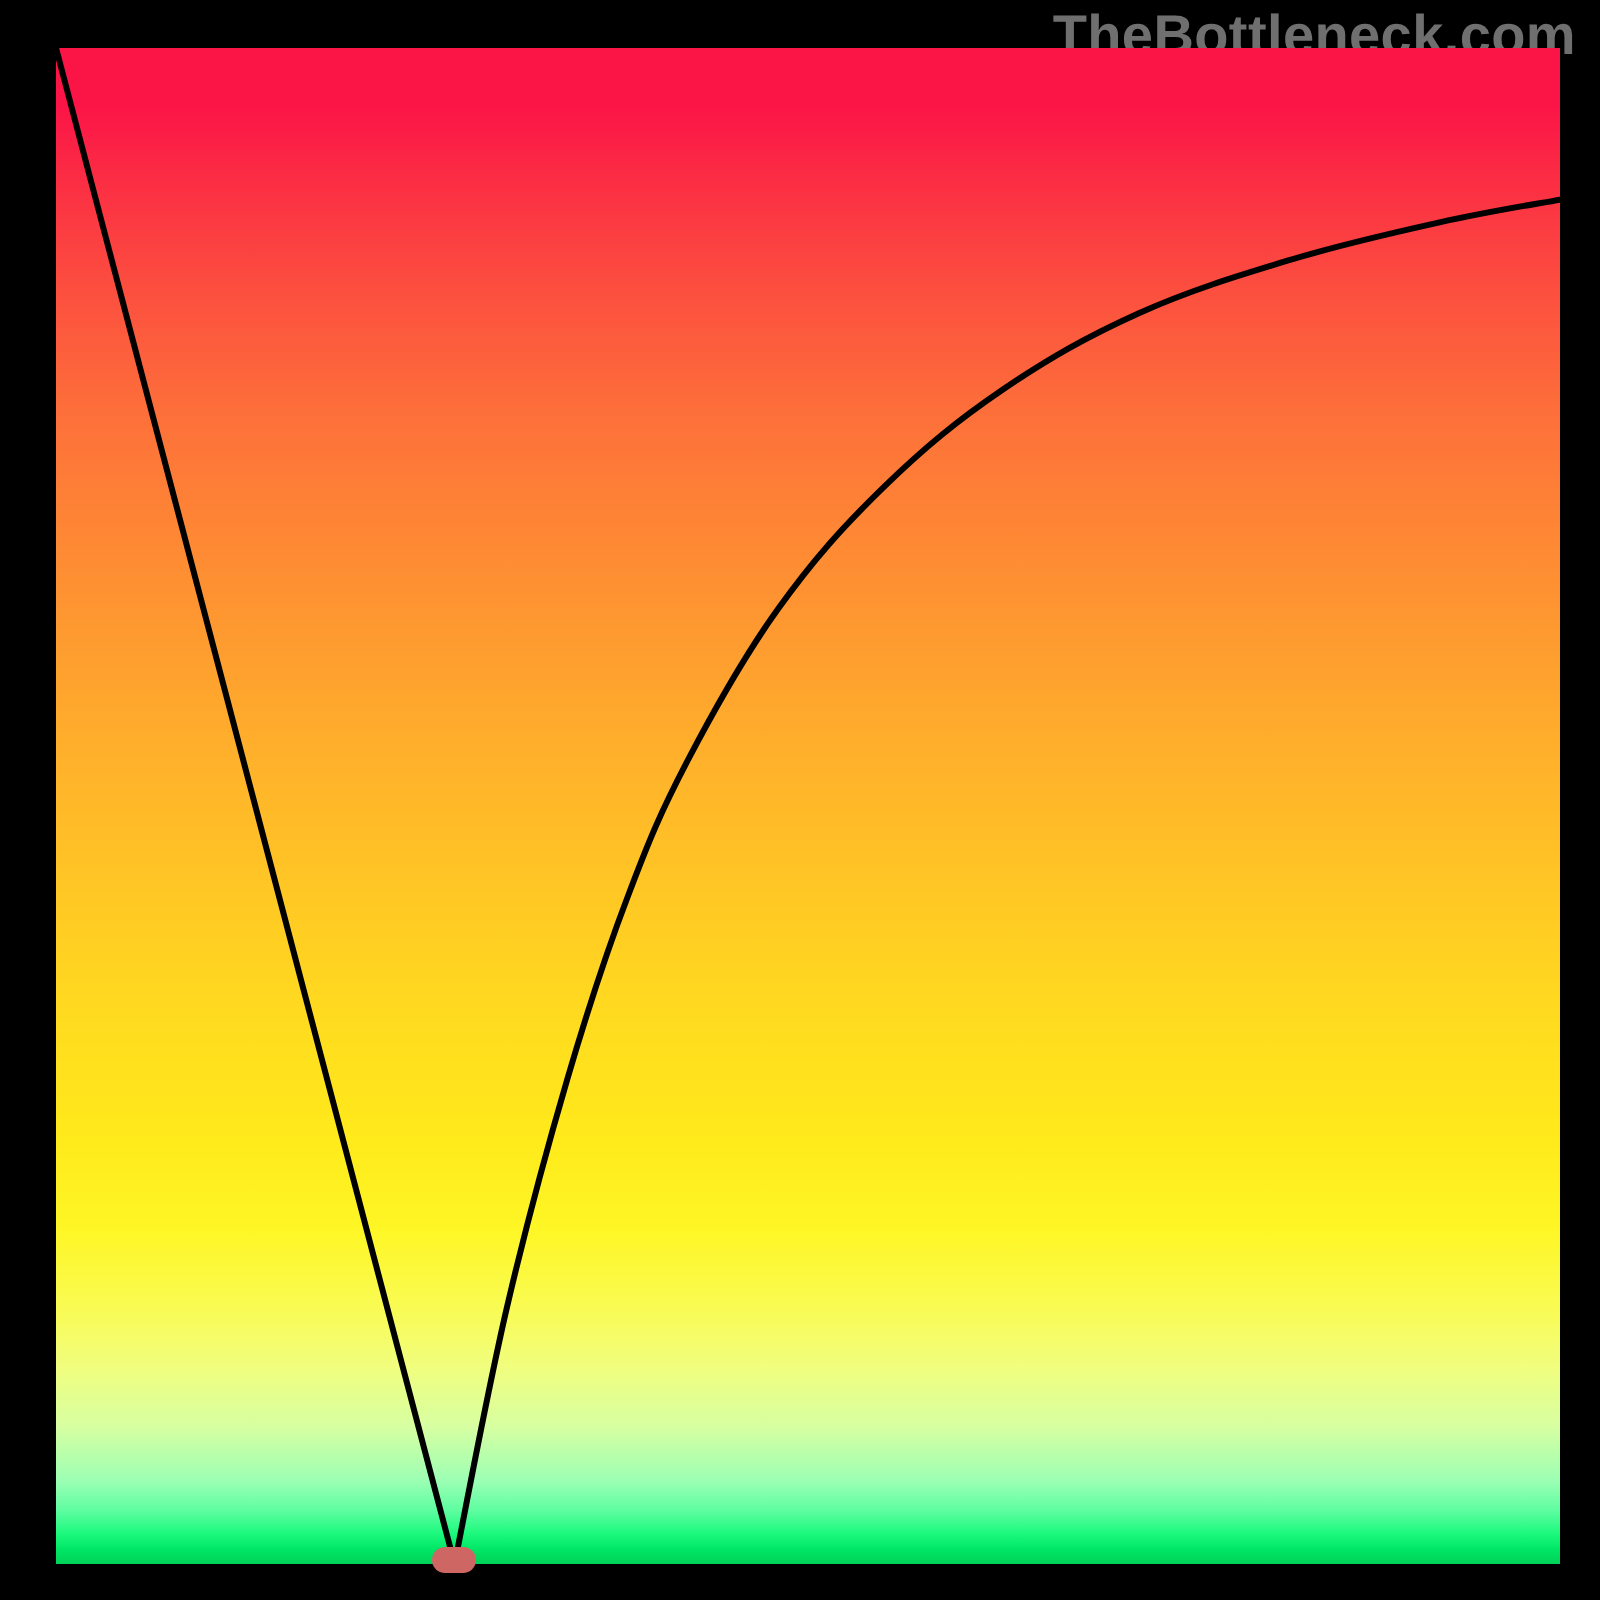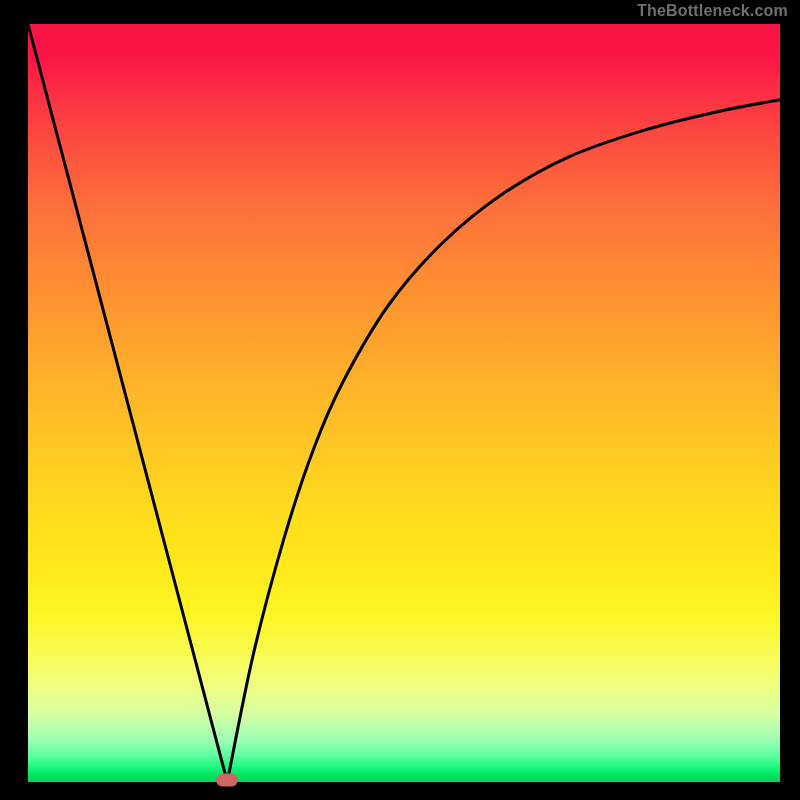--- a/index.html
+++ b/index.html
@@ -14,21 +14,21 @@
     position: relative;
     width: 800px;
     height: 800px;
     background: #000;
   }
   .watermark {
     position: absolute;
     top: 2px;
     right: 12px;
     font-family: Arial, Helvetica, sans-serif;
-    font-size: 16px;
+    font-size: 28px;
     font-weight: 600;
     color: #706f70;
     letter-spacing: 0.2px;
   }
   .plot-area {
     position: absolute;
     left: 28px;
     top: 24px;
     width: 752px;
     height: 758px;

